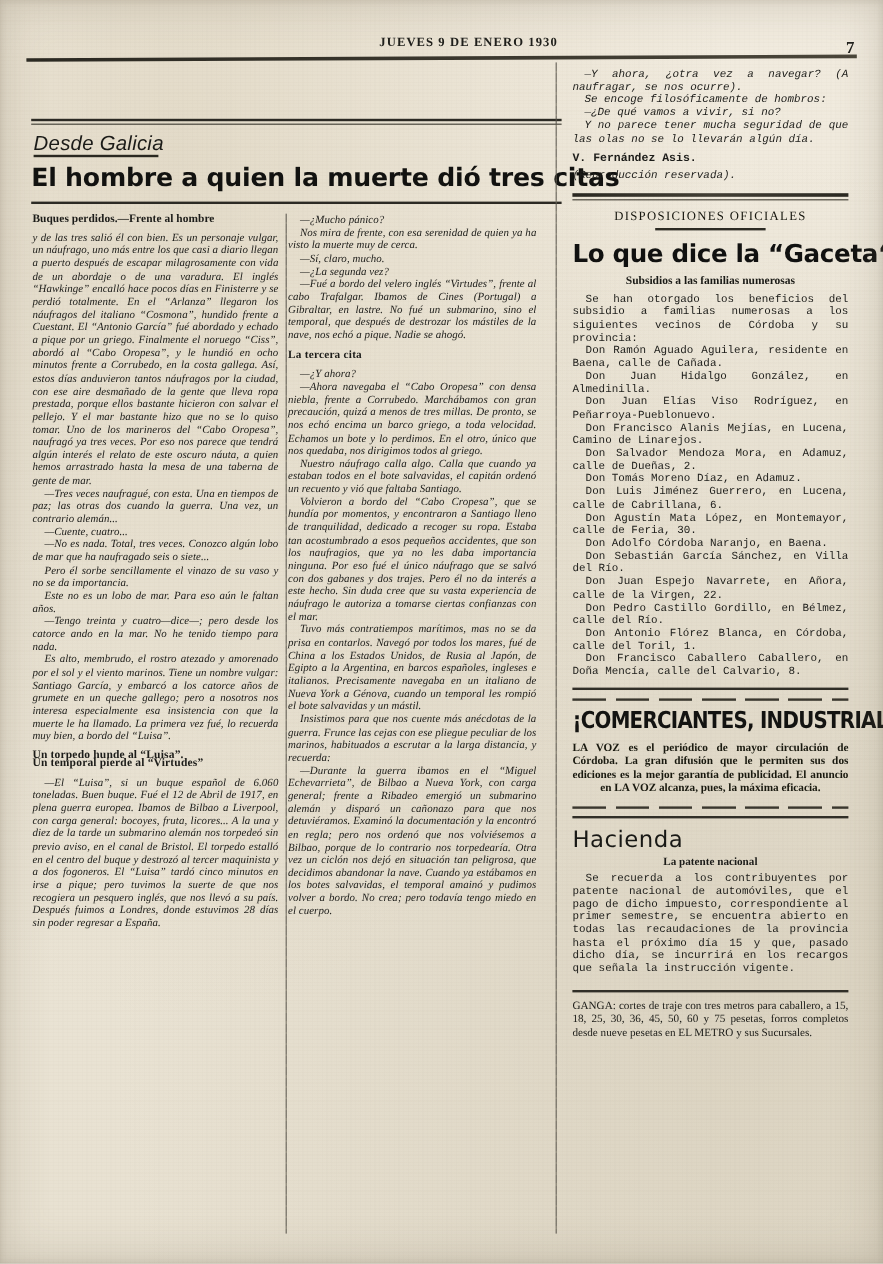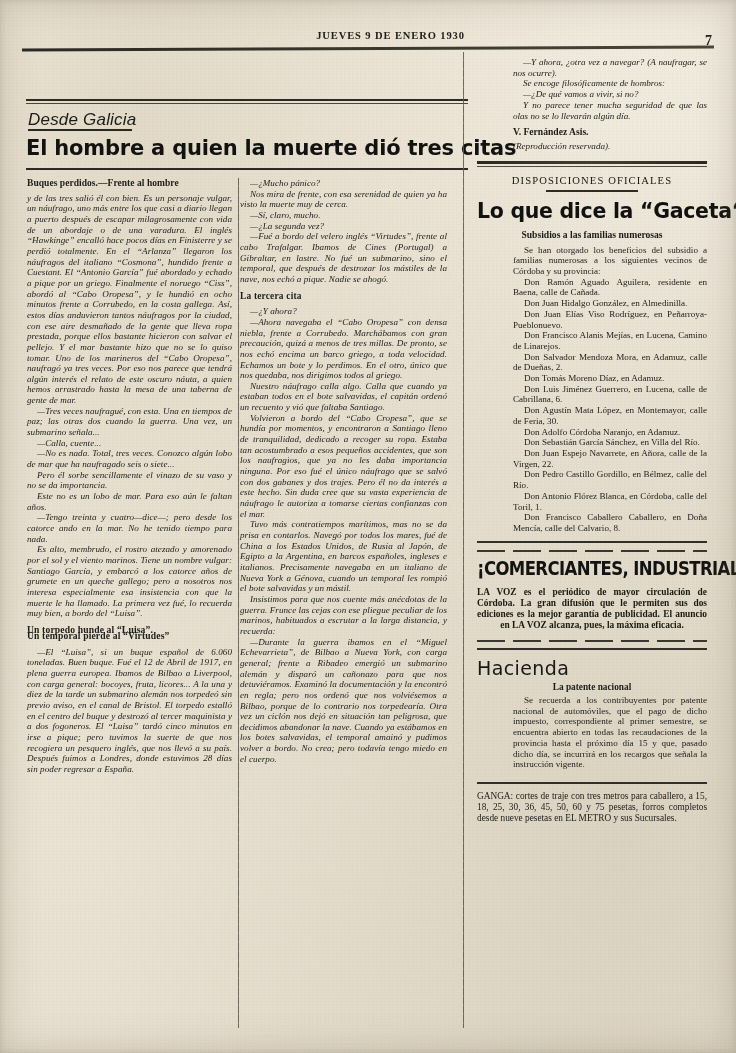--- a/index.html
+++ b/index.html
@@ -179,27 +179,26 @@
   .vrule {
     position: absolute;
     width: 1px;
     background: repeating-linear-gradient(180deg,#57534a 0 7px, #6d6859 7px 9px);
     opacity: .85;
   }
 
   
   #col3 { top: 57px; left: 477px; width: 230px; }
   .c3-block {
-    font-family: Liberation Serif, serif;
+    font-family: Liberation Mono, monospace;
     font-size: 9.1px;
     line-height: 10.7px;
     color: #1c1c19;
     text-align: justify;
     text-align-last: left;
-    margin-left: 36px;
   }
   .c3-italic { font-style: italic; }
   .c3-italic p { margin: 0; text-indent: 10px; }
   .c3-roman p { margin: 0; text-indent: 11px; }
 
   .hr-thick {
     height: 3px;
     background: linear-gradient(90deg,#2a2821,#423e34,#2a2821);
     margin: 9px 0 2px 0;
   }
@@ -316,22 +315,22 @@
 
   <div class="headline">El hombre a quien la muerte dió tres citas</div>
   <div class="rule-under-head"></div>
 
   <div class="vrule" style="top:178px;left:238px;height:850px;"></div>
   <div class="vrule" style="top:52px;left:463px;height:976px;"></div>
 
   <div class="col story-col" id="col1">
     <p class="subhead-left">Buques perdidos.—Frente al hombre</p>
     <p class="noind">y de las tres salió él con bien. Es un personaje vulgar, un náufrago, uno más entre los que casi a diario llegan a puerto después de escapar milagrosamente con vida de un abordaje o de una varadura. El inglés “Hawkinge” encalló hace pocos días en Finisterre y se perdió totalmente. En el “Arlanza” llegaron los náufragos del italiano “Cosmona”, hundido frente a Cuestant. El “Antonio García” fué abordado y echado a pique por un griego. Finalmente el noruego “Ciss”, abordó al “Cabo Oropesa”, y le hundió en ocho minutos frente a Corrubedo, en la costa gallega. Así, estos días anduvieron tantos náufragos por la ciudad, con ese aire desmañado de la gente que lleva ropa prestada, porque ellos bastante hicieron con salvar el pellejo. Y el mar bastante hizo que no se lo quiso tomar. Uno de los marineros del “Cabo Oropesa”, naufragó ya tres veces. Por eso nos parece que tendrá algún interés el relato de este oscuro náuta, a quien hemos arrastrado hasta la mesa de una taberna de gente de mar.</p>
-    <p>—Tres veces naufragué, con esta. Una en tiempos de paz; las otras dos cuando la guerra. Una vez, un submarino señala...</p>
-    <p>—Calla, cuente...</p>
+    <p>—Tres veces naufragué, con esta. Una en tiempos de paz; las otras dos cuando la guerra. Una vez, un contrario alemán...</p>
+    <p>—Cuente, cuatro...</p>
     <p>—No es nada. Total, tres veces. Conozco algún lobo de mar que ha naufragado seis o siete...</p>
     <p>Pero él sorbe sencillamente el vinazo de su vaso y no se da importancia.</p>
     <p>Este no es un lobo de mar. Para eso aún le faltan años.</p>
     <p>—Tengo treinta y cuatro—dice—; pero desde los catorce ando en la mar. No he tenido tiempo para nada.</p>
     <p>Es alto, membrudo, el rostro atezado y amorenado por el sol y el viento marinos. Tiene un nombre vulgar: Santiago García, y embarcó a los catorce años de grumete en un queche gallego; pero a nosotros nos interesa especialmente esa insistencia con que la muerte le ha llamado. La primera vez fué, lo recuerda muy bien, a bordo del “Luisa”.</p>
     <p class="subhead">Un torpedo hunde al  “Luisa”.</p>
     <p class="subhead" style="margin-top:-10px !important;">Un temporal pierde al “Virtudes”</p>
     <p>—El “Luisa”, si un buque español de 6.060 toneladas. Buen buque. Fué el 12 de Abril de 1917, en plena guerra europea. Ibamos de Bilbao a Liverpool, con carga general: bocoyes, fruta, licores... A la una y diez de la tarde un submarino alemán nos torpedeó sin previo aviso, en el canal de Bristol. El torpedo estalló en el centro del buque y destrozó al tercer maquinista y a dos fogoneros. El “Luisa” tardó cinco minutos en irse a pique; pero tuvimos la suerte de que nos recogiera un pesquero inglés, que nos llevó a su país. Después fuimos a Londres, donde estuvimos 28 días sin poder regresar a España.</p>
   </div>
 
@@ -373,21 +372,21 @@
     <div class="c3-block c3-roman namelist">
       <p>Se han otorgado los beneficios del subsidio a familias numerosas a los siguientes vecinos de Córdoba y su provincia:</p>
       <p>Don Ramón Aguado Aguilera, residente en Baena, calle de Cañada.</p>
       <p>Don Juan Hidalgo González, en Almedinilla.</p>
       <p>Don Juan Elías Viso Rodríguez, en Peñarroya-Pueblonuevo.</p>
       <p>Don Francisco Alanis Mejías, en Lucena, Camino de Linarejos.</p>
       <p>Don Salvador Mendoza Mora, en Adamuz, calle de Dueñas, 2.</p>
       <p>Don Tomás Moreno Díaz, en Adamuz.</p>
       <p>Don Luis Jiménez Guerrero, en Lucena, calle de Cabrillana, 6.</p>
       <p>Don Agustín Mata López, en Montemayor, calle de Feria, 30.</p>
-      <p>Don Adolfo Córdoba Naranjo, en Adamuz.</p>
+      <p>Don Adolfo Córdoba Naranjo, en Baena.</p>
       <p>Don Sebastián García Sánchez, en Villa del Río.</p>
       <p>Don Juan Espejo Navarrete, en Añora, calle de la Virgen, 22.</p>
       <p>Don Pedro Castillo Gordillo, en Bélmez, calle del Río.</p>
       <p>Don Antonio Flórez Blanca, en Córdoba, calle del Toril, 1.</p>
       <p>Don Francisco Caballero Caballero, en Doña Mencía, calle del Calvario, 8.</p>
     </div>
 
     <div class="adbox">
       <div class="hr-plain"></div>
       <div class="hr-dash"></div>

